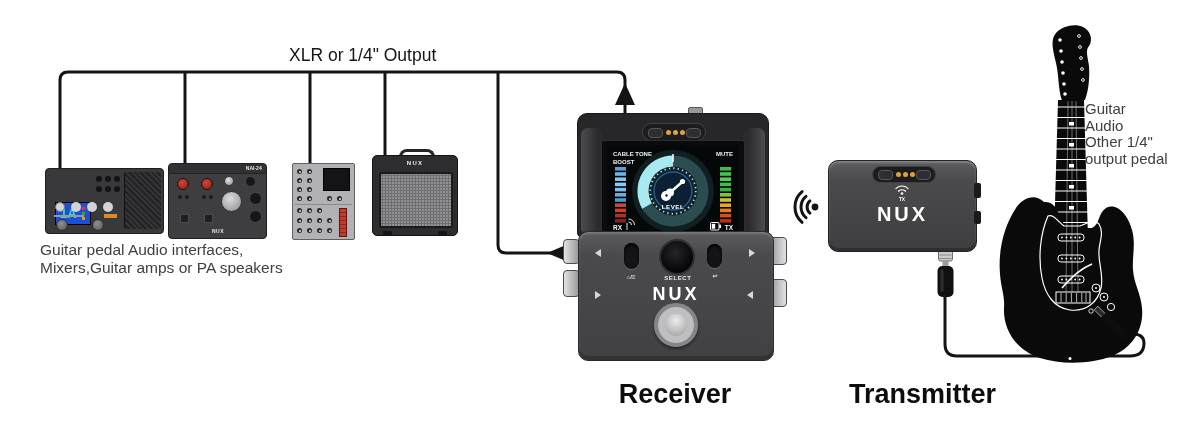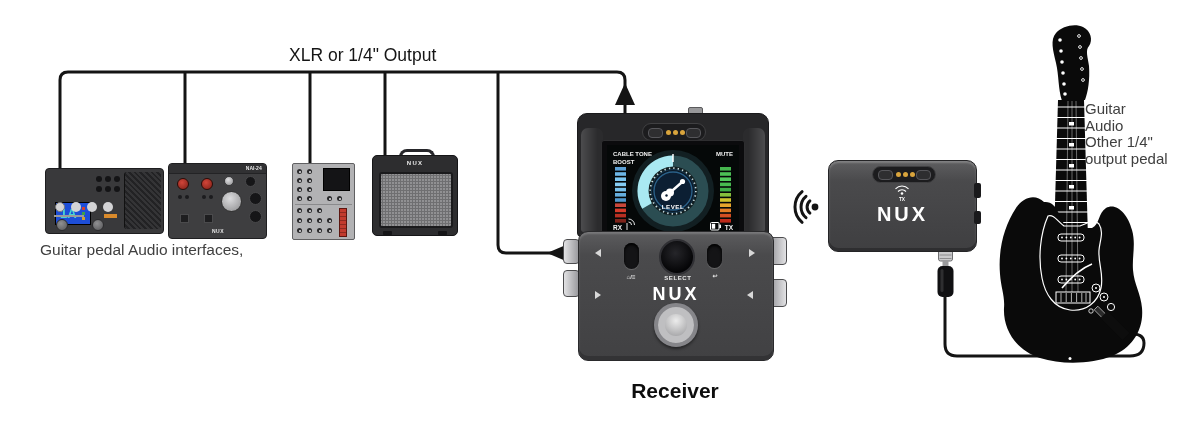--- a/index.html
+++ b/index.html
@@ -7,21 +7,21 @@
           font-family:"Liberation Sans",sans-serif;color:#141414;}
   .abs{position:absolute;}
   svg text{font-family:"Liberation Sans",sans-serif;}
   
   .t6{font-size:10px;transform:scale(.6);transform-origin:center top;white-space:nowrap;color:#e8e8e8;}
   .t5r{font-size:10px;transform:scale(.5);transform-origin:right top;white-space:nowrap;color:#e8e8e8;}
   .t5c{font-size:10px;transform:scale(.5);transform-origin:center top;white-space:nowrap;color:#e8e8e8;}
   
   .device{position:absolute;border-radius:4px;}
   .caption{position:absolute;font-size:15.5px;line-height:17.5px;color:#404040;}
-  .biglabel{position:absolute;font-size:21px;font-weight:bold;color:#0d0d0d;text-align:center;}
+  .biglabel{position:absolute;font-size:27px;font-weight:bold;color:#0d0d0d;text-align:center;}
   
   .pillbtn{position:absolute;width:15px;height:26px;border-radius:8px;background:#141416;
            box-shadow:inset 0 2px 3px #000, 0 1px 1px rgba(255,255,255,.18);}
   .tri-l{position:absolute;width:0;height:0;border-top:4px solid transparent;border-bottom:4px solid transparent;border-right:6px solid #d8d8d8;}
   .tri-r{position:absolute;width:0;height:0;border-top:4px solid transparent;border-bottom:4px solid transparent;border-left:6px solid #d8d8d8;}
   .jack{position:absolute;background:linear-gradient(90deg,#e2e2e4,#96969a);border:1px solid #4c4c4e;border-radius:4px;}
   .contactpill{position:absolute;background:#1c1c1e;border:1px solid #404042;border-radius:9px;}
   .contactoval{position:absolute;width:13px;height:8px;border-radius:4px;background:#2e2e30;border:1px solid #56565a;}
   .cdot{position:absolute;width:5px;height:5px;border-radius:50%;background:#d9a43c;}
   .footswitch{position:absolute;width:44px;height:44px;border-radius:50%;box-sizing:border-box;
@@ -216,20 +216,21 @@
     <div class="abs" style="left:0;top:8px;width:84px;height:79px;background:#2d2d2f;border:1px solid #151517;border-radius:5px;">
       <div class="abs t6" style="left:27px;top:4px;width:30px;text-align:center;font-weight:bold;letter-spacing:2px;">NUX</div>
       <div class="abs" style="left:6px;top:16px;width:70px;height:52px;border-radius:3px;border:2px solid #1a1a1c;background-color:#919193;
                   background-image:radial-gradient(#6f6f71 1px,transparent 1.3px);background-size:3px 3px;"></div>
       <div class="abs" style="left:10px;top:75px;width:9px;height:4px;background:#151517;border-radius:1px;box-shadow:55px 0 0 #151517;"></div>
     </div>
   </div>
 
   <div class="caption" style="left:40px;top:241px;">
     <div>Guitar pedal Audio interfaces,</div>
+    <div>Mixers,Guitar amps or PA speakers</div>
   </div>
 
   <div class="abs" style="left:688px;top:107px;width:13px;height:8px;background:#98989a;border:1px solid #5a5a5c;border-radius:2px;"></div>
 
   <div class="abs" style="left:577px;top:113px;width:190px;height:122px;background:#272729;border:1px solid #1a1a1c;border-radius:10px 10px 4px 4px;">
     <div class="abs" style="left:3px;top:14px;width:22px;height:104px;border-radius:7px 7px 3px 3px;background:linear-gradient(90deg,#4c4c4e,#2b2b2d 75%);"></div>
     <div class="abs" style="left:165px;top:14px;width:22px;height:104px;border-radius:7px 7px 3px 3px;background:linear-gradient(270deg,#4c4c4e,#2b2b2d 75%);"></div>
     <div class="contactpill" style="left:64px;top:9px;width:62px;height:16px;">
       <div class="contactoval" style="left:5px;top:3.5px;"></div>
       <div class="contactoval" style="left:43px;top:3.5px;"></div>
@@ -342,20 +343,21 @@
       <path d="M 6.5 6.8 A 9 9 0 0 1 19.5 6.8" fill="none" stroke="#fff" stroke-width="1.1"></path>
       <circle cx="13" cy="11.5" r="1.3" fill="#fff"></circle>
       <text x="13" y="19" font-size="4.8" font-weight="bold" fill="#fff" text-anchor="middle">TX</text>
     </svg>
     <div class="nux" style="left:0;top:42px;width:147px;font-size:20px;">NUX</div>
     <div class="abs" style="right:-5px;top:22px;width:7px;height:15px;background:#1a1a1c;border-radius:2px;"></div>
     <div class="abs" style="right:-5px;top:50px;width:7px;height:13px;background:#1a1a1c;border-radius:2px;"></div>
   </div>
 
   <div class="biglabel" style="left:575px;top:379px;width:200px;">Receiver</div>
+  <div class="biglabel" style="left:820px;top:379px;width:205px;">Transmitter</div>
 
   <div class="caption" style="left:1085px;top:101px;font-size:15px;line-height:16.5px;">
     <div>Guitar</div>
     <div>Audio</div>
     <div>Other 1/4"</div>
     <div>output pedal</div>
   </div>
 
 </div>
 

